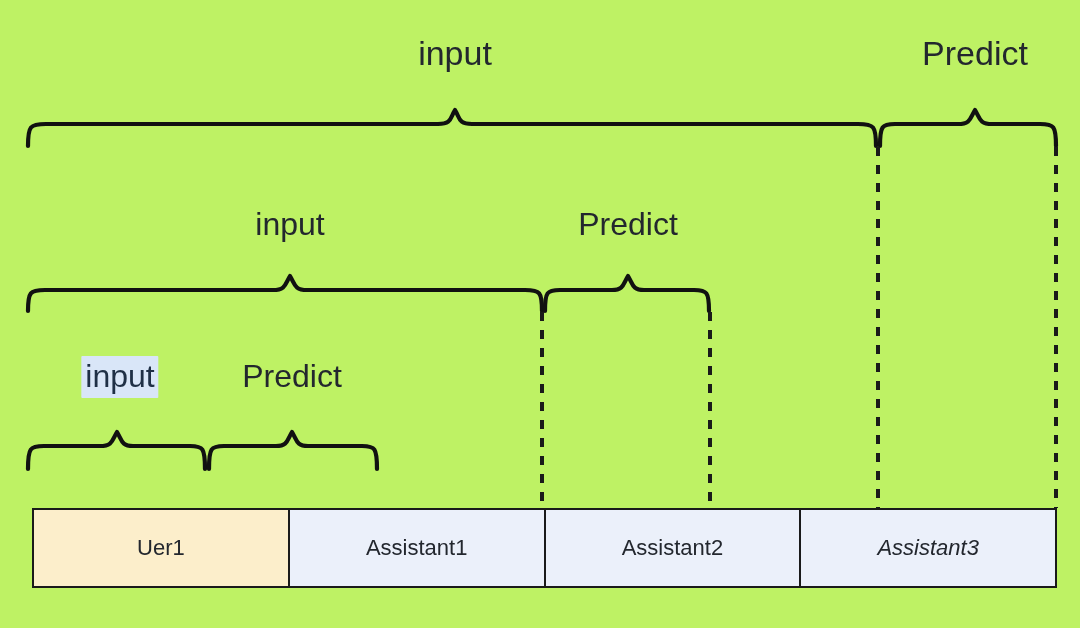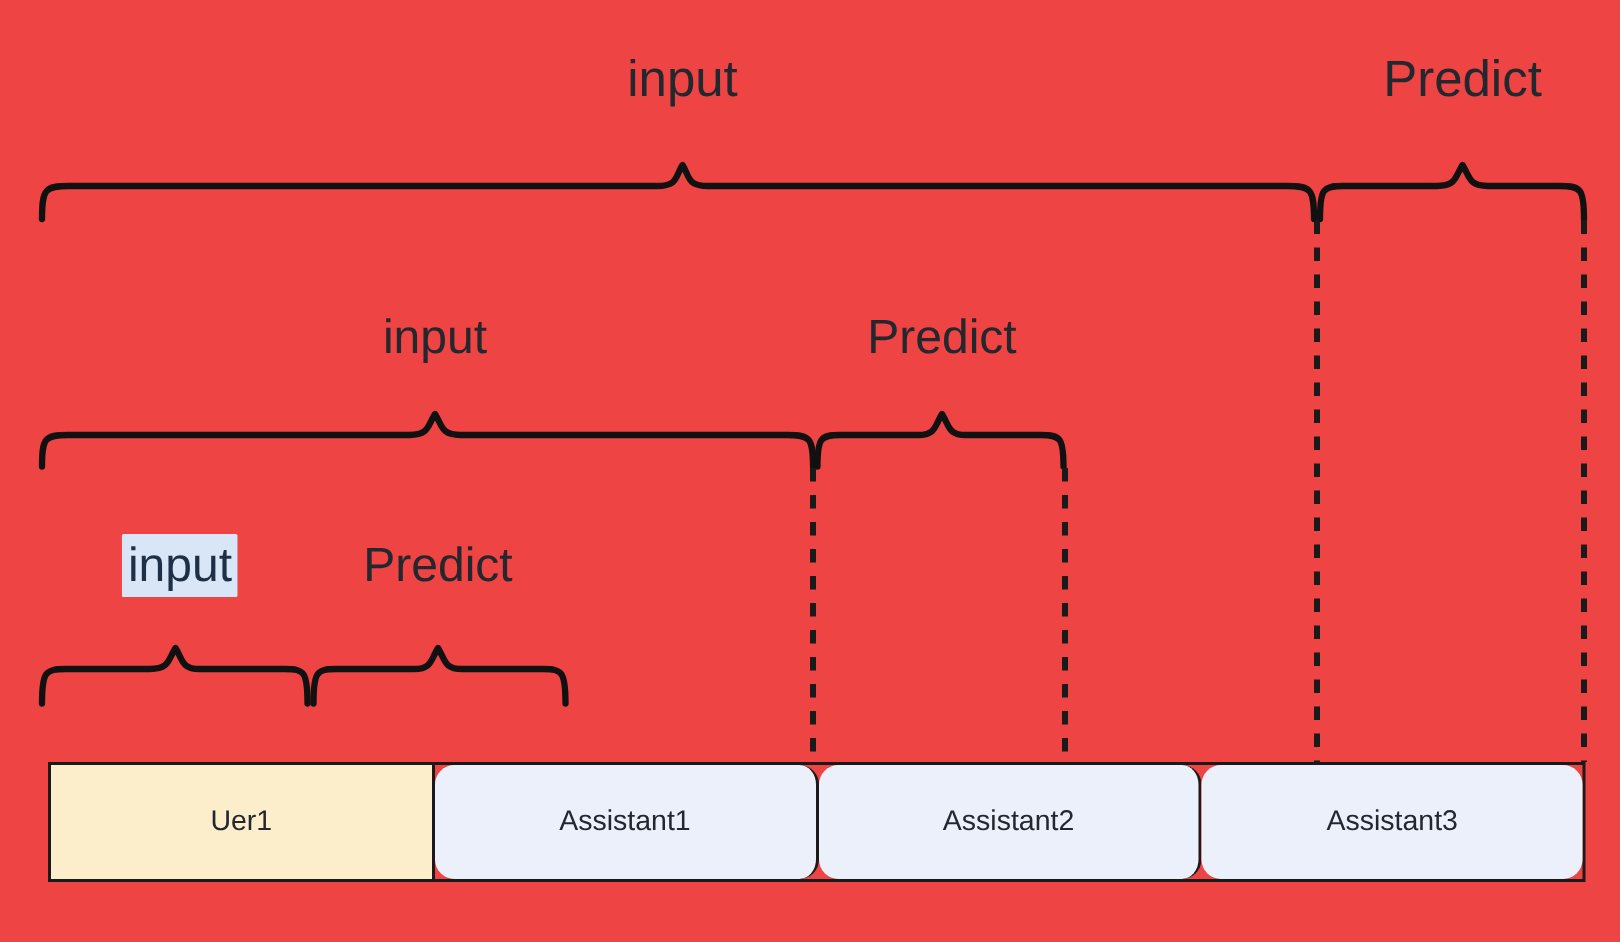--- a/index.html
+++ b/index.html
@@ -8,21 +8,21 @@
     background: #ffffff;
   }
   body {
     font-family: "Liberation Sans", sans-serif;
     color: #23272e;
   }
   #stage {
     position: relative;
     width: 1080px;
     height: 628px;
-    background: #ef4444;
+    background: #bef264;
     overflow: hidden;
   }
   #diagram-svg {
     position: absolute;
     left: 0;
     top: 0;
     width: 1080px;
     height: 628px;
   }
 
@@ -57,28 +57,28 @@
     height: 80px;
     display: flex;
     box-sizing: border-box;
     border: 2.5px solid #1a1a1a;
   }
   .turn-cell {
     flex: 1 1 0;
     display: flex;
     align-items: center;
     justify-content: center;
-    font-size: 19px;
+    font-size: 22px;
     color: #23272e;
     border-right: 2.5px solid #1a1a1a;
     box-sizing: border-box;
   }
-  .turn-cell:last-child { border-right: none; }
+  .turn-cell:last-child { border-right: none; font-style: italic; }
   .turn-user { background: #fceecb; }
-  .turn-assistant { background: #ebf0fa; border-radius: 13px; }
+  .turn-assistant { background: #ebf0fa; }
 </style>
 </head>
 <body>
 
 <div id="stage">
 
   <svg id="diagram-svg" viewBox="0 0 1080 628">
     <g fill="none" stroke="#111111" stroke-width="4.2" stroke-linecap="round" stroke-linejoin="round">
 
       <path d="M 28,146 C 28,126 30,124 46,124 L 438,124 C 452,124 450,118 455,110 C 460,118 458,124 472,124 L 858,124 C 874,124 876,126 876,146" stroke="#111111"></path>

